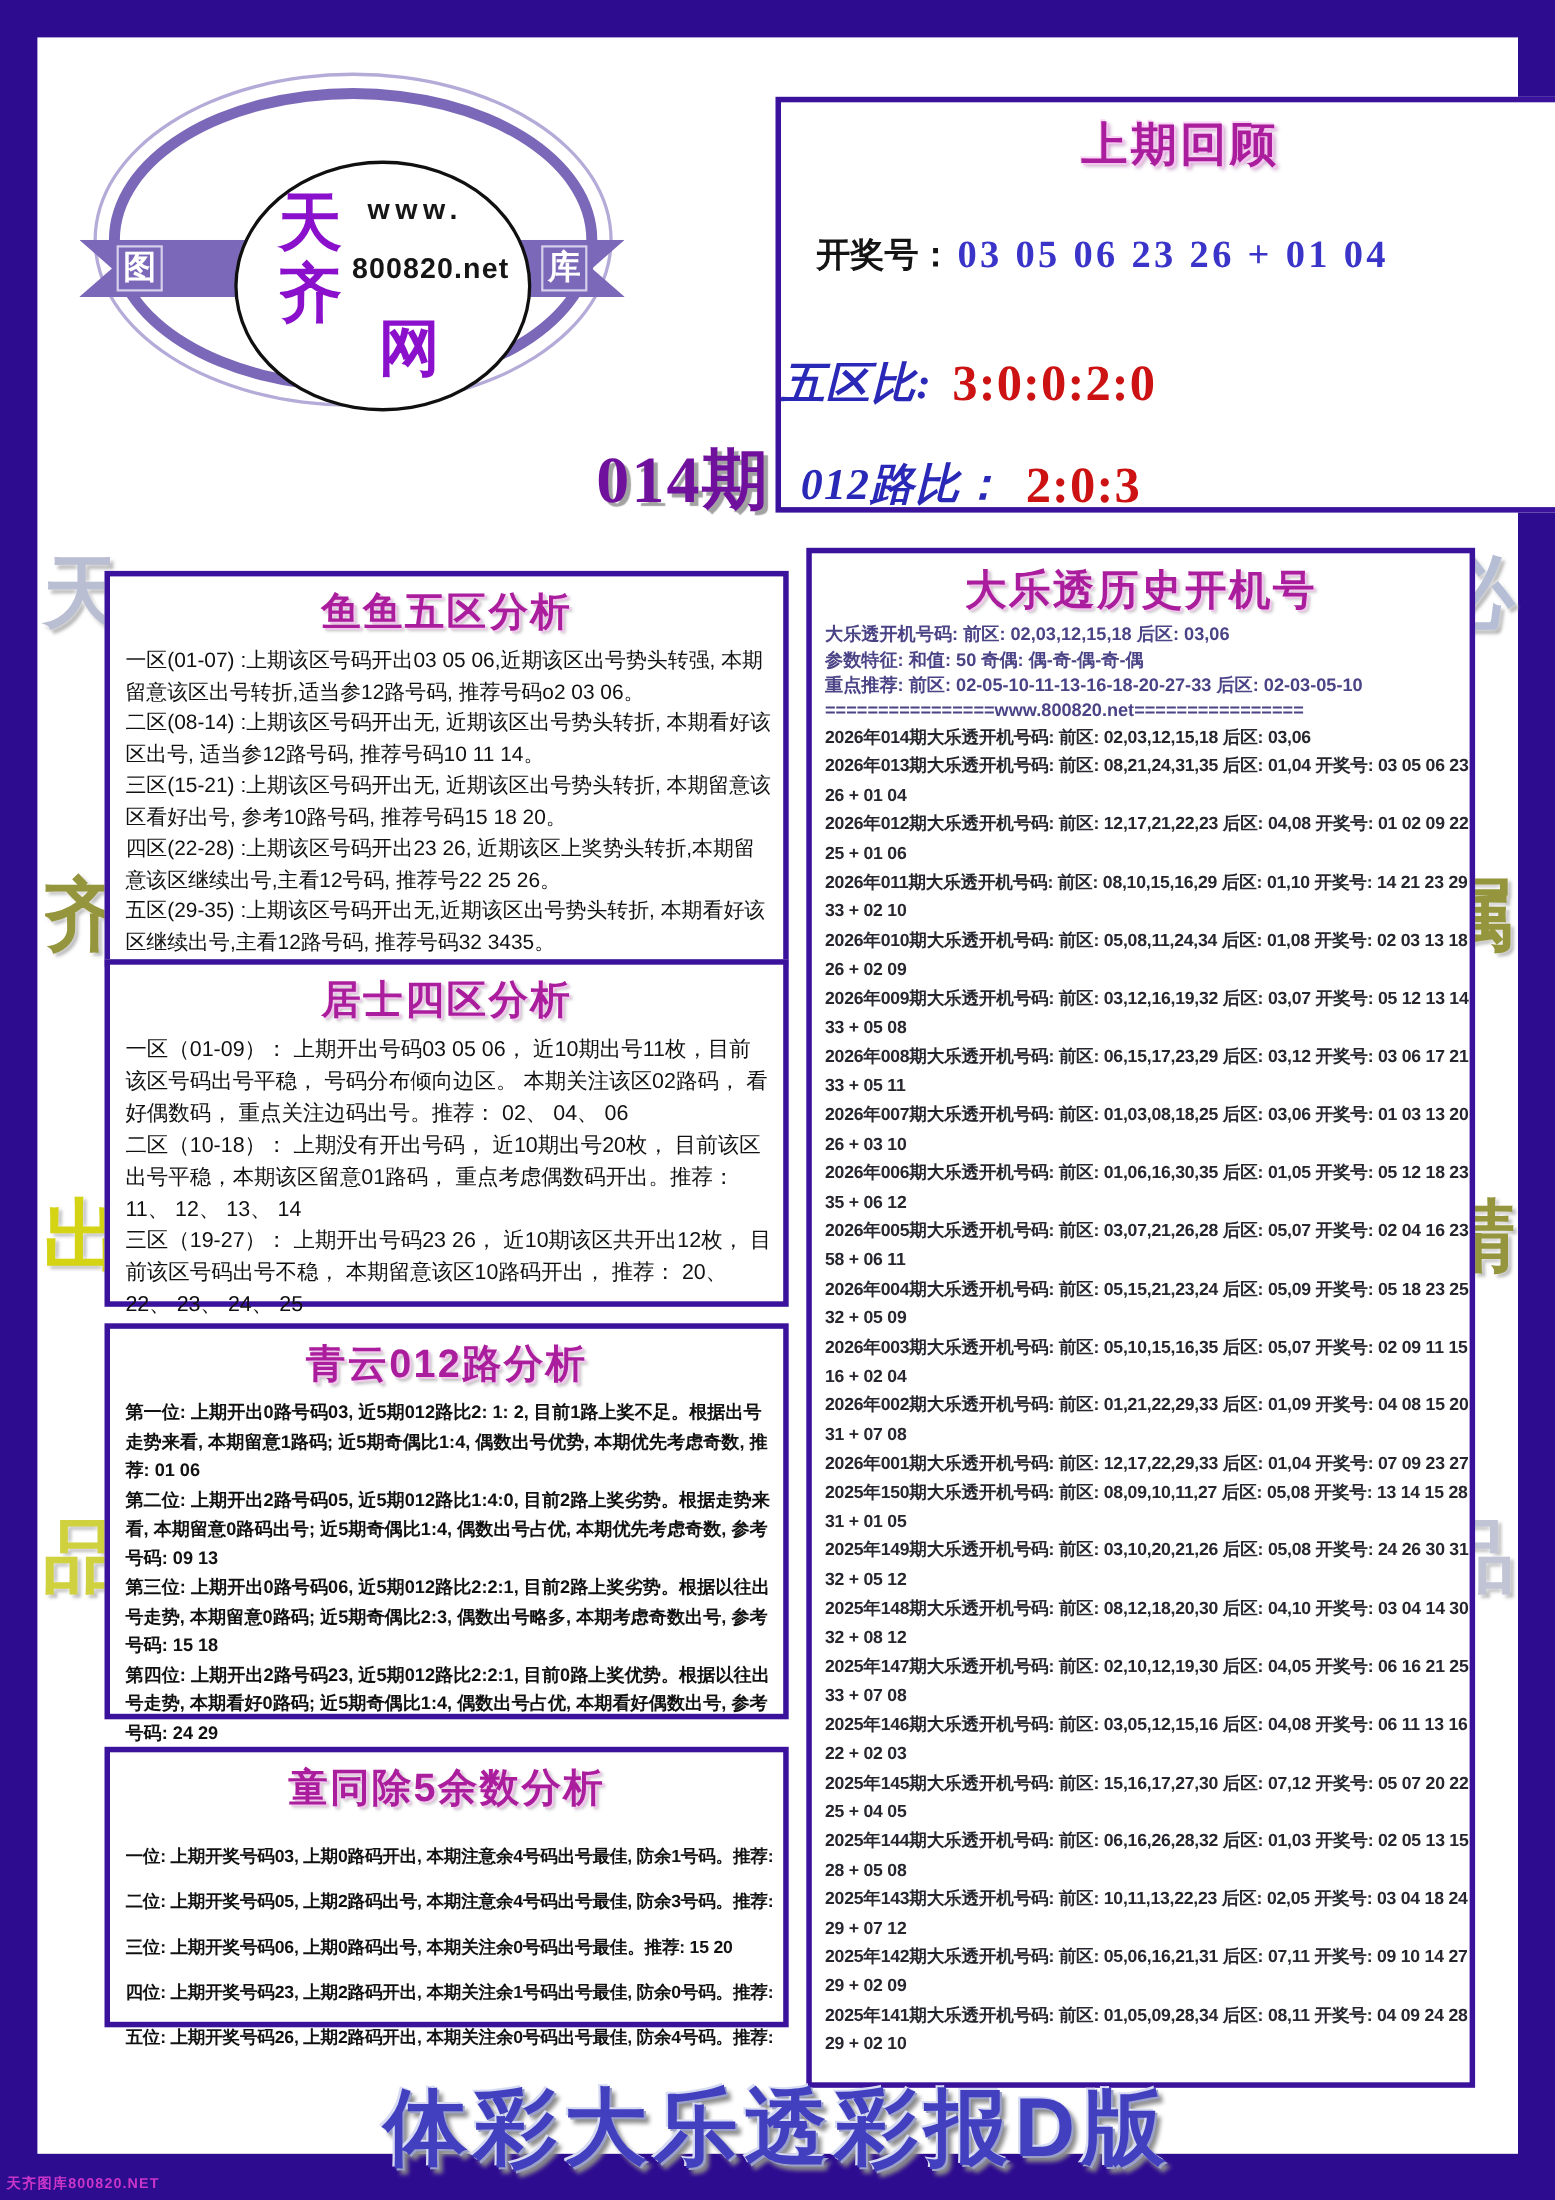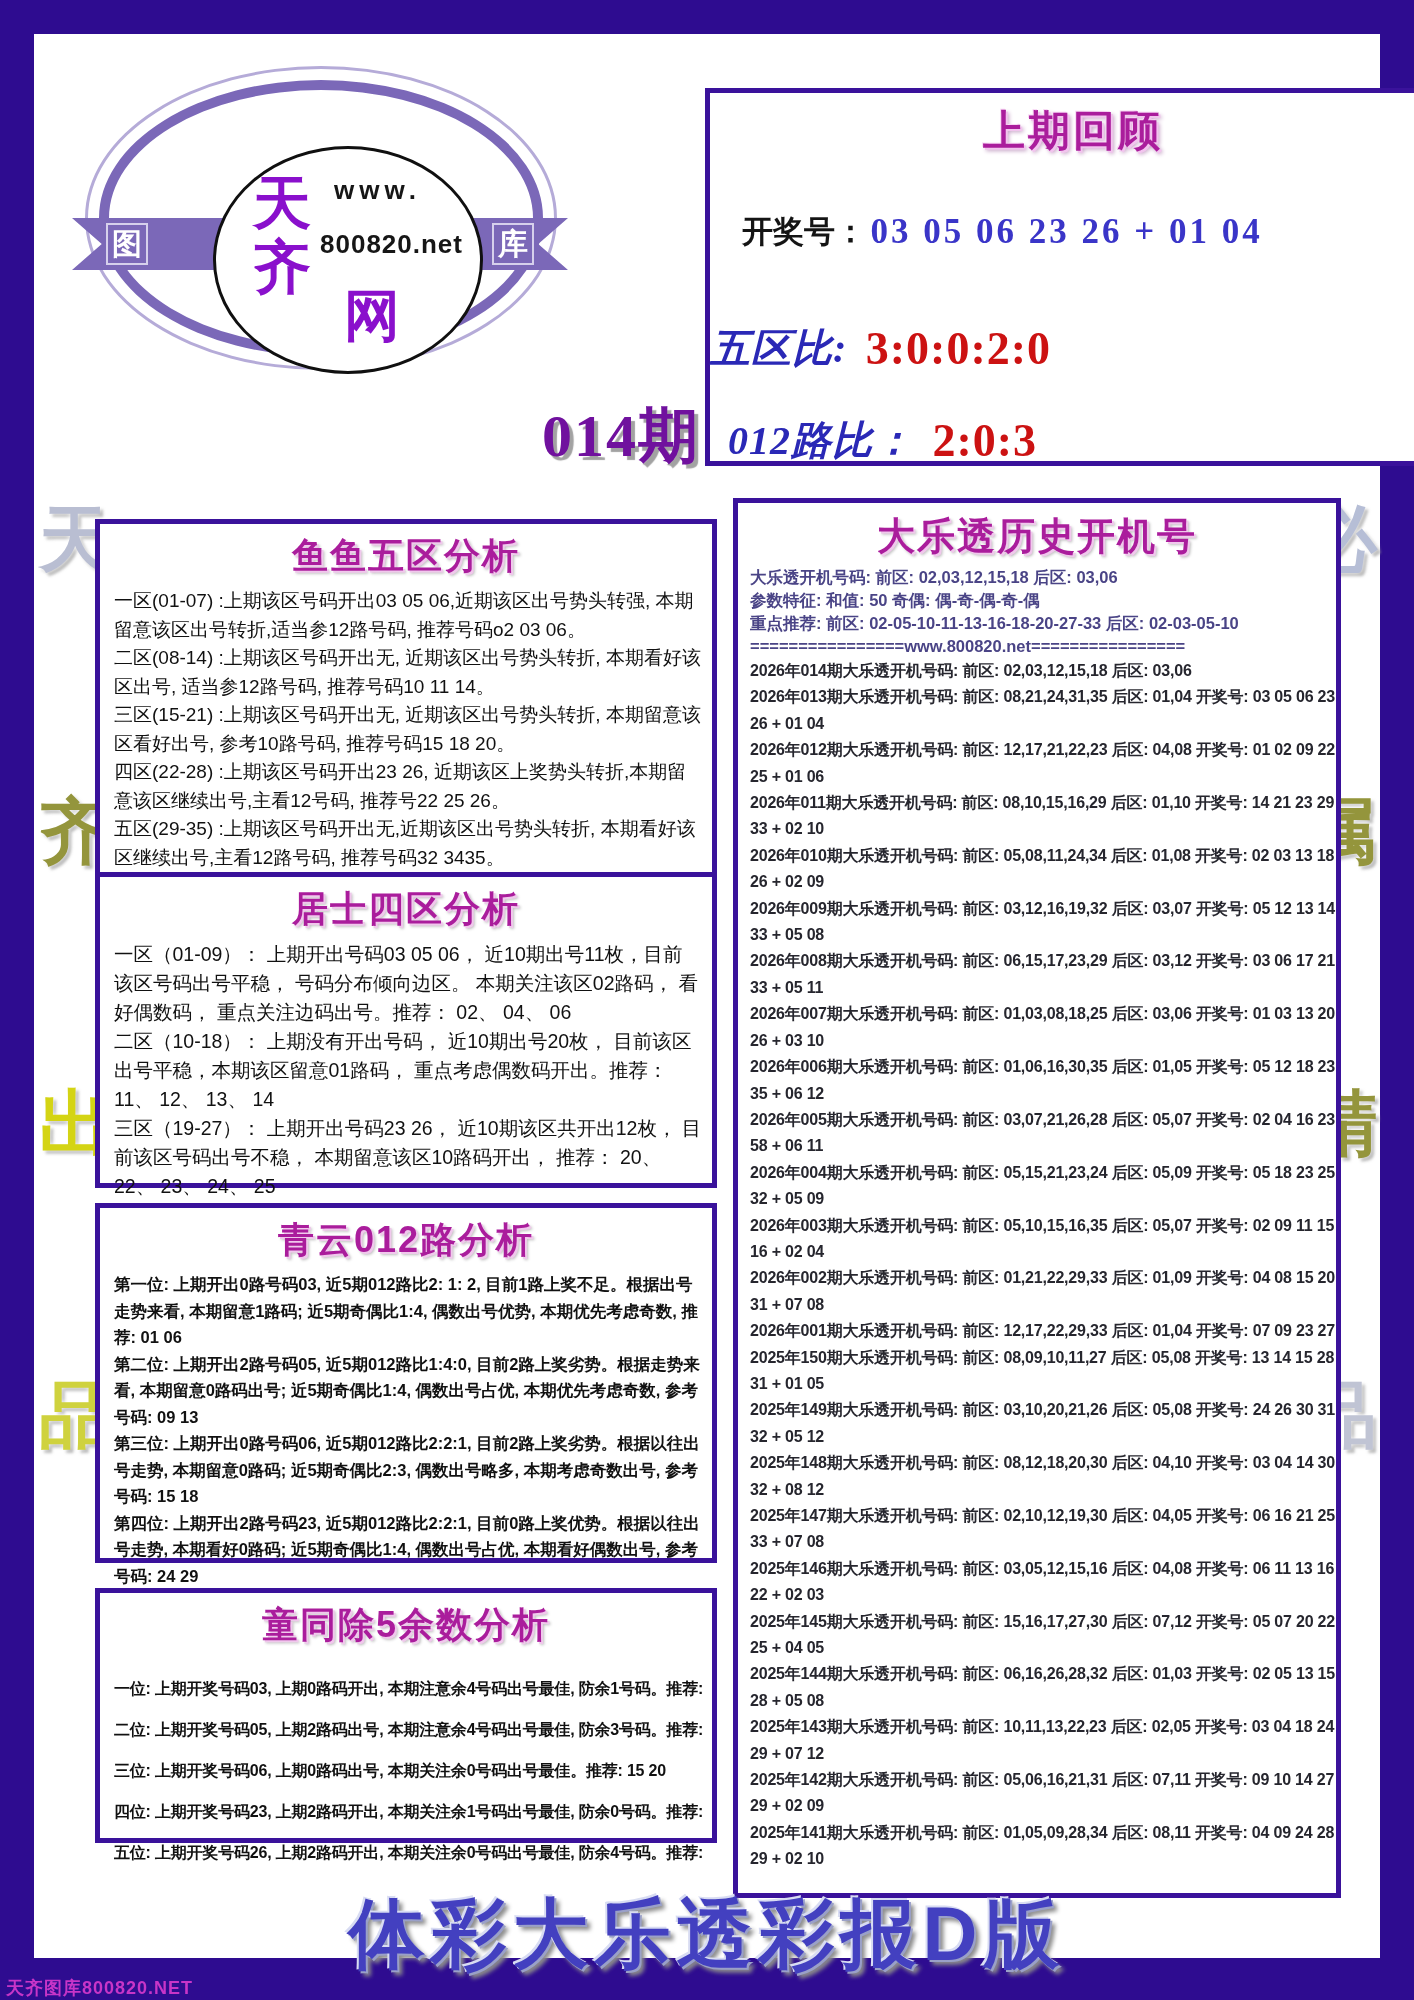--- a/index.html
+++ b/index.html
@@ -75,21 +75,21 @@
   .hheader{padding-left:12px;}
   .hheader p{margin:0;font-size:16.5px;line-height:23px;font-weight:700;color:#4a4486;white-space:nowrap;}
   .hentries{padding-left:12px;}
   .hentries .entry div{font-size:16px;line-height:26.4px;font-weight:700;color:#26262e;
         white-space:nowrap;letter-spacing:-0.2px;}
 
   
   .banner{position:absolute;left:0;top:1884px;width:100%;text-align:center;
         font-size:76px;font-weight:900;color:#4340c0;letter-spacing:6px;
         text-shadow:-2px -2px 0 #d8dcf2,2px 2px 0 #9aa0c8,5px 5px 4px #8c8c8c;}
-  .corner{position:absolute;left:6px;top:1976px;font-size:18px;font-weight:700;color:#c835c8;letter-spacing:1px;}
+  .corner{position:absolute;left:6px;top:1976px;font-size:13px;font-weight:700;color:#c835c8;letter-spacing:1px;}
 </style>
 </head>
 <body>
 
 <div class="sheet">
   <div class="page"></div>
 
   <div class="vchar vl vy1 c-silver">天</div>
   <div class="vchar vl vy2 c-olive">齐</div>
   <div class="vchar vl vy3 c-yellow">出</div>

